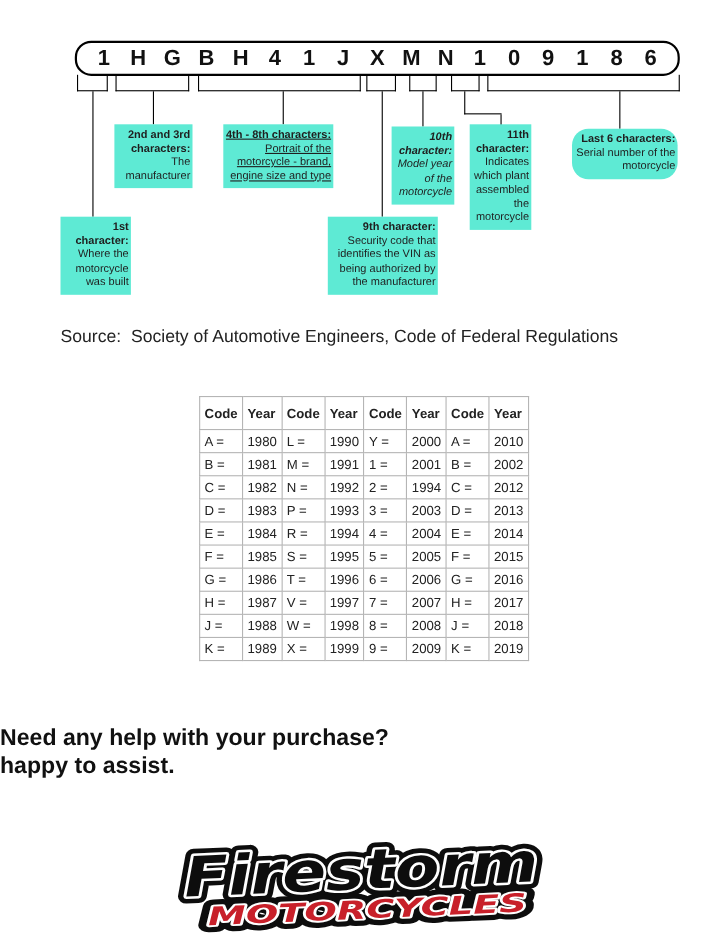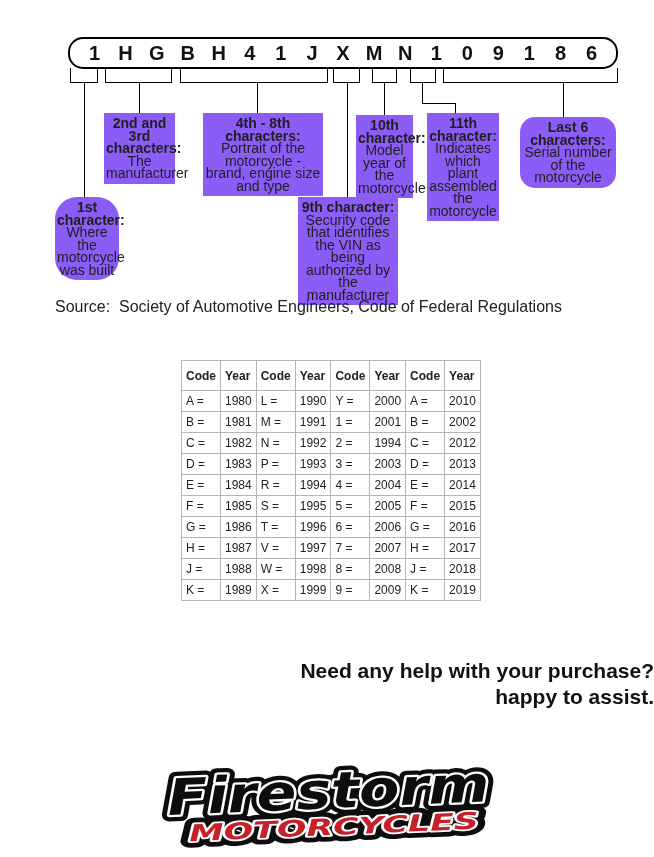--- a/index.html
+++ b/index.html
@@ -33,45 +33,45 @@
   .s2 { left:139px; top:83px; height:30px; }
   .s3 { left:257px; top:83px; height:30px; }
   .s4 { left:347px; top:83px; height:114px; }
   .s5 { left:384px; top:83px; height:32px; }
   .s6a { left:422px; top:83px; height:21px; }
   .s6b { position:absolute; left:422px; top:103px; width:34px; height:1px; background:#000; }
   .s6c { left:455px; top:104px; height:10px; }
   .s7 { left:563px; top:83px; height:34px; }
 
   
-  .callout { position:absolute; background:#8b5cf6; text-align:center;
-    font-size:14px; line-height:12.5px; padding:4px 2px; color:#1f1f1f; }
+  .callout { position:absolute; background:#5eead4; text-align:right;
+    font-size:10px; line-height:12.5px; padding:4px 2px; color:#1f1f1f; }
   .callout-title { display:block; font-weight:bold; }
   .callout-body { display:block; }
-  .c1 { left:55px;  top:197px; width:64px;border-radius:22px; }
+  .c1 { left:55px;  top:197px; width:64px; }
   .c2 { left:104px; top:113px; width:71px; }
-  .c3 { left:203px; top:113px; width:120px; }
+  .c3 { left:203px; top:113px; width:100px;text-decoration:underline; }
   .c4 { left:298px; top:197px; width:100px; }
-  .c5 { left:356px; top:115px; width:57px; }
-  .c6 { left:427px; top:113px; width:72px; }
+  .c5 { left:356px; top:115px; width:57px;font-style:italic; }
+  .c6 { left:427px; top:113px; width:56px; }
   .c7 { left:520px; top:117px; width:96px;border-radius:15px; }
 
   .source { position:absolute; left:55px; top:298px; font-size:16px; color:#222; white-space:pre; }
 
   
   .year-table { position:absolute; left:181px; top:360px; border-collapse:collapse;
     font-size:12px; color:#222; background:#fff; }
   .year-table th, .year-table td { border:1px solid #b5b5b5; padding:0 4px; }
   .year-table th { font-weight:bold; text-align:left; height:30px; width:28px; }
   .year-table td { height:21px; width:28px; }
   td.code { text-align:left; }
   td.year { text-align:center; }
 
   
-  .help { position:absolute; left:0; top:658px; width:654px; text-align:right;
+  .help { position:absolute; left:0; top:658px; width:654px; text-align:left;
     font-size:21px; line-height:26px; font-weight:bold; color:#111; }
 
   
   .logo { position:absolute; left:160px; top:762px; width:340px; height:88px;
     transform:rotate(-2.5deg); }
 </style>
 </head>
 <body>
 
 <div class="canvas">

